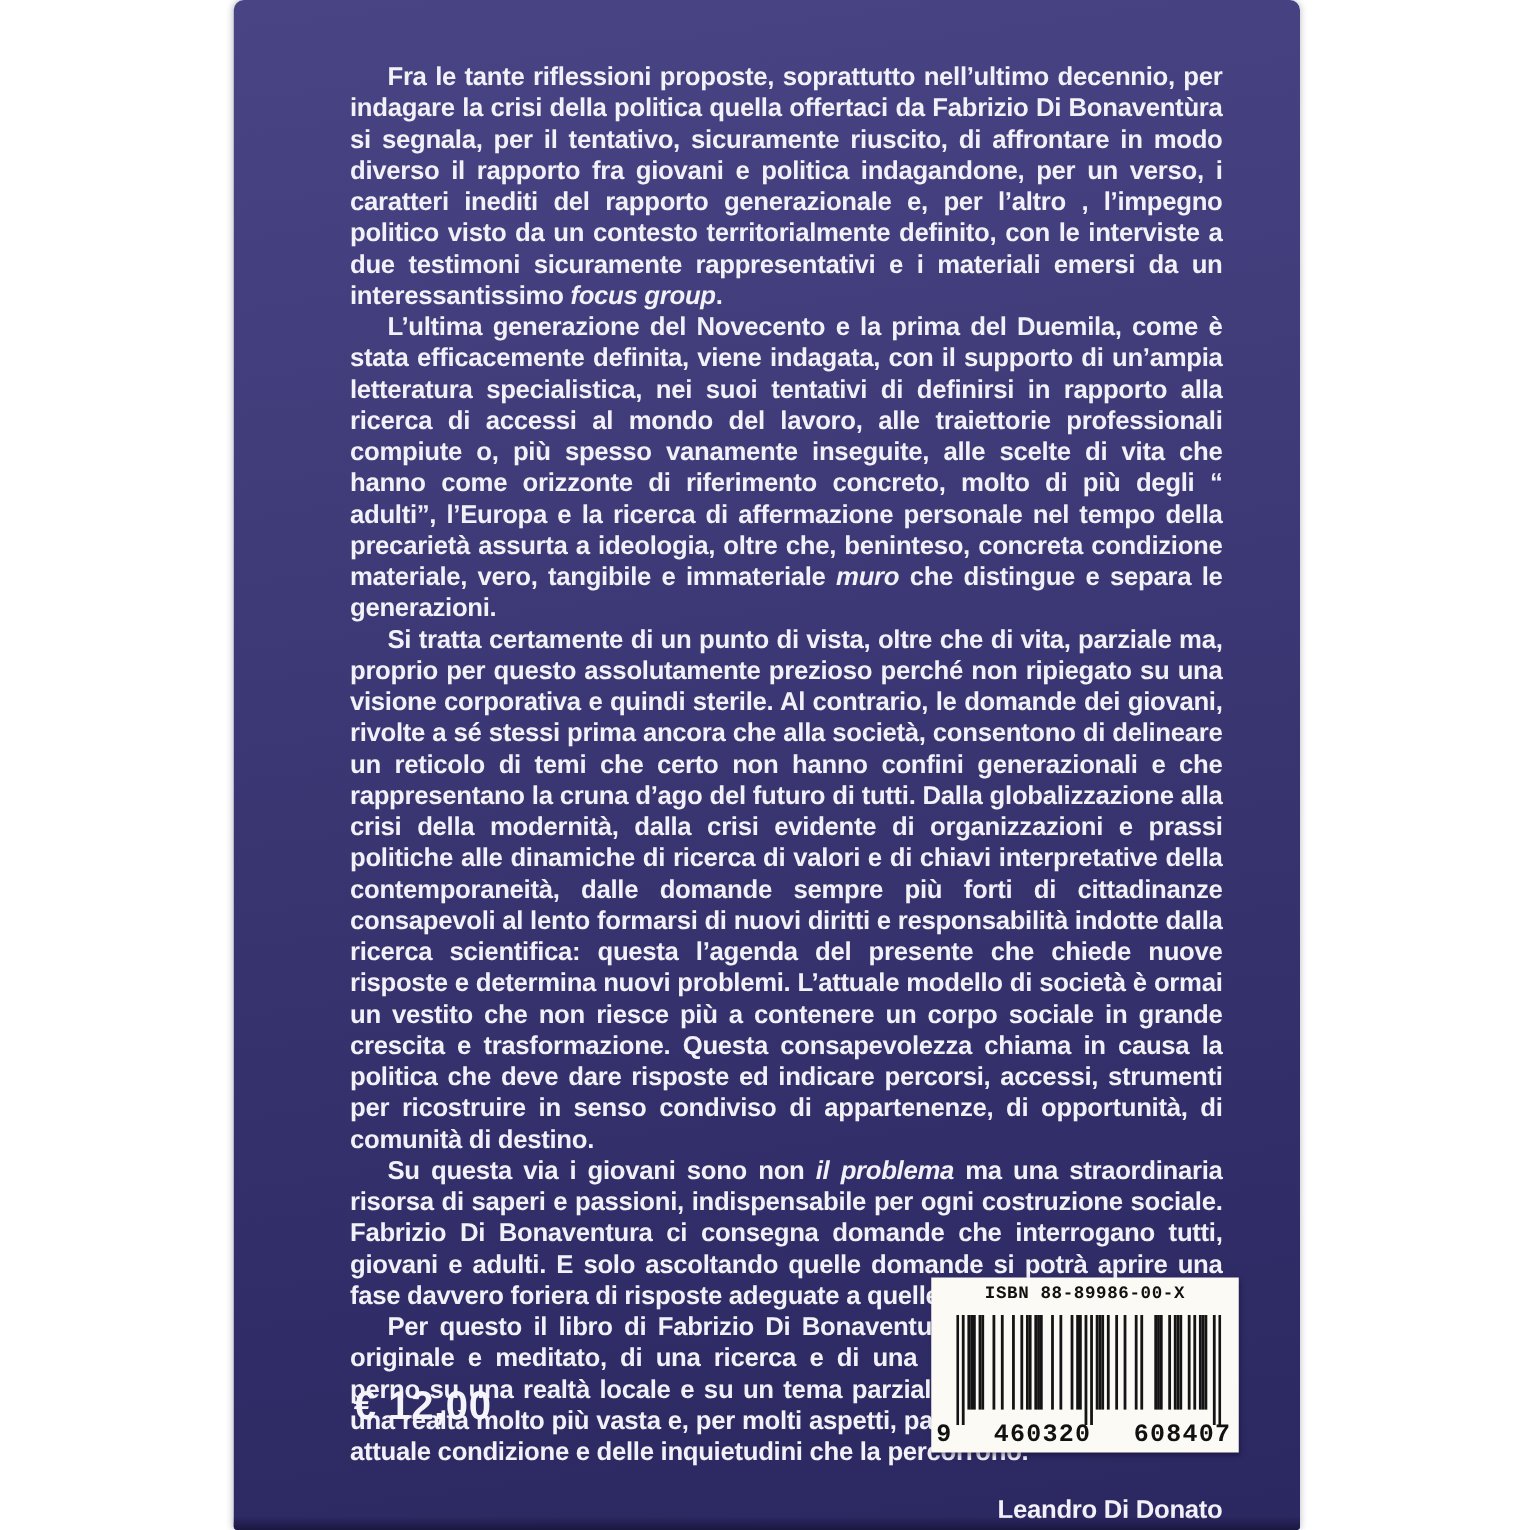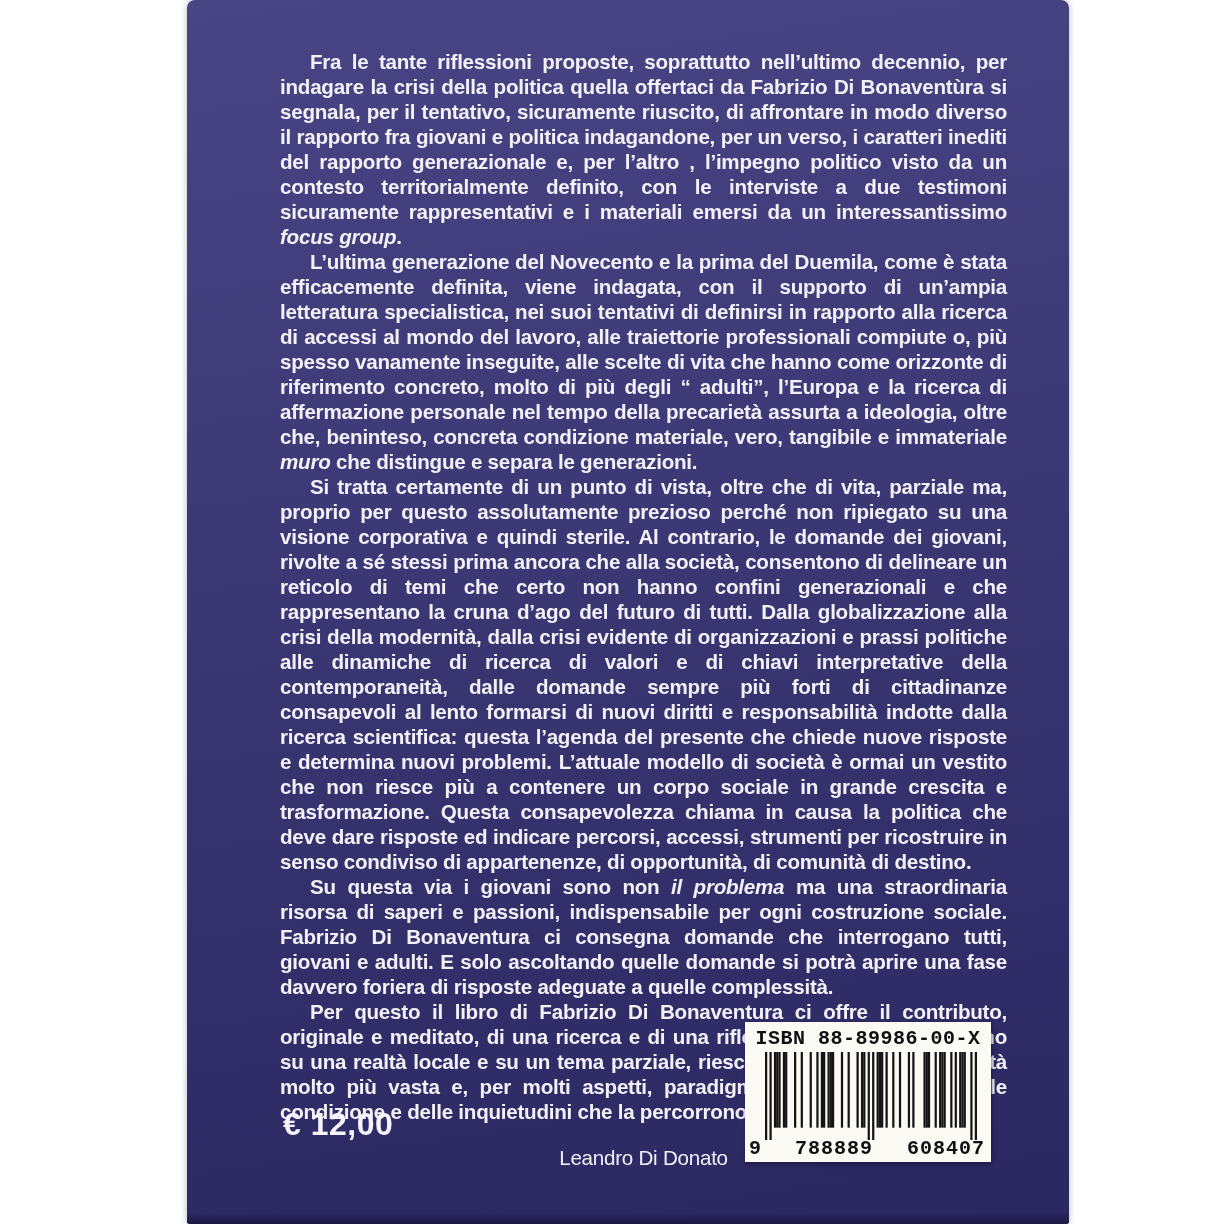--- a/index.html
+++ b/index.html
@@ -19,21 +19,20 @@
   }
   .cover {
     position: absolute;
     left: 187px;
     top: 0;
     width: 853px;
     height: 1224px;
     background: linear-gradient(172deg, #494484 0%, #403c7a 30%, #383470 55%, #312d68 78%, #2b2760 100%);
     border-radius: 8px 8px 3px 3px;
     box-shadow: 0 0 6px rgba(40,40,80,0.35);
-    padding-left: 29px;
   }
   .cover-bottom-edge {
     position: absolute;
     left: 0;
     bottom: 0;
     width: 100%;
     height: 11px;
     background: linear-gradient(180deg, rgba(30,27,70,0) 0%, #201d4c 70%, #1a1740 100%);
     border-radius: 0 0 3px 3px;
   }
@@ -51,22 +50,22 @@
   }
   .text-block p {
     margin: 0;
     text-indent: 30px;
   }
   .text-block .it {
     font-style: italic;
   }
   .signature {
     margin-top: 21px;
-    text-align: center;
-    font-weight: normal;
+    text-align: right;
+    font-weight: bold;
   }
   .price {
     position: absolute;
     left: 96px;
     top: 1106px;
     color: #f5f4fa;
     font-size: 32px;
     font-weight: bold;
     letter-spacing: 0.5px;
   }
@@ -77,21 +76,21 @@
     width: 246px;
     height: 140px;
     background: #fbfaf4;
     box-shadow: 1px 2px 4px rgba(15,13,45,0.55);
     overflow: hidden;
   }
   .isbn {
     margin-top: 5px;
     text-align: center;
     font-family: "Liberation Mono", monospace;
-    font-size: 20px;
+    font-size: 14px;
     font-weight: bold;
     letter-spacing: 0.5px;
     color: #111111;
     white-space: nowrap;
   }
   .bars {
     position: absolute;
     left: 20px;
     top: 30px;
     width: 212px;
@@ -175,20 +174,20 @@
           <rect x="83" y="0" width="1" height="86"></rect>
           <rect x="85" y="0" width="1" height="86"></rect>
           <rect x="87" y="0" width="1" height="86"></rect>
           <rect x="88" y="0" width="1" height="86"></rect>
           <rect x="89" y="0" width="1" height="86"></rect>
           <rect x="92" y="0" width="1" height="100"></rect>
           <rect x="94" y="0" width="1" height="100"></rect>
         </svg>
       <div class="ean-digits">
         <span class="d1">9</span>
-        <span class="grp">788889</span>
+        <span class="grp">460320</span>
         <span class="grp">608407</span>
       </div>
     </div>
 
     <div class="cover-bottom-edge"></div>
   </div>
 </div>
 
 </body></html>

